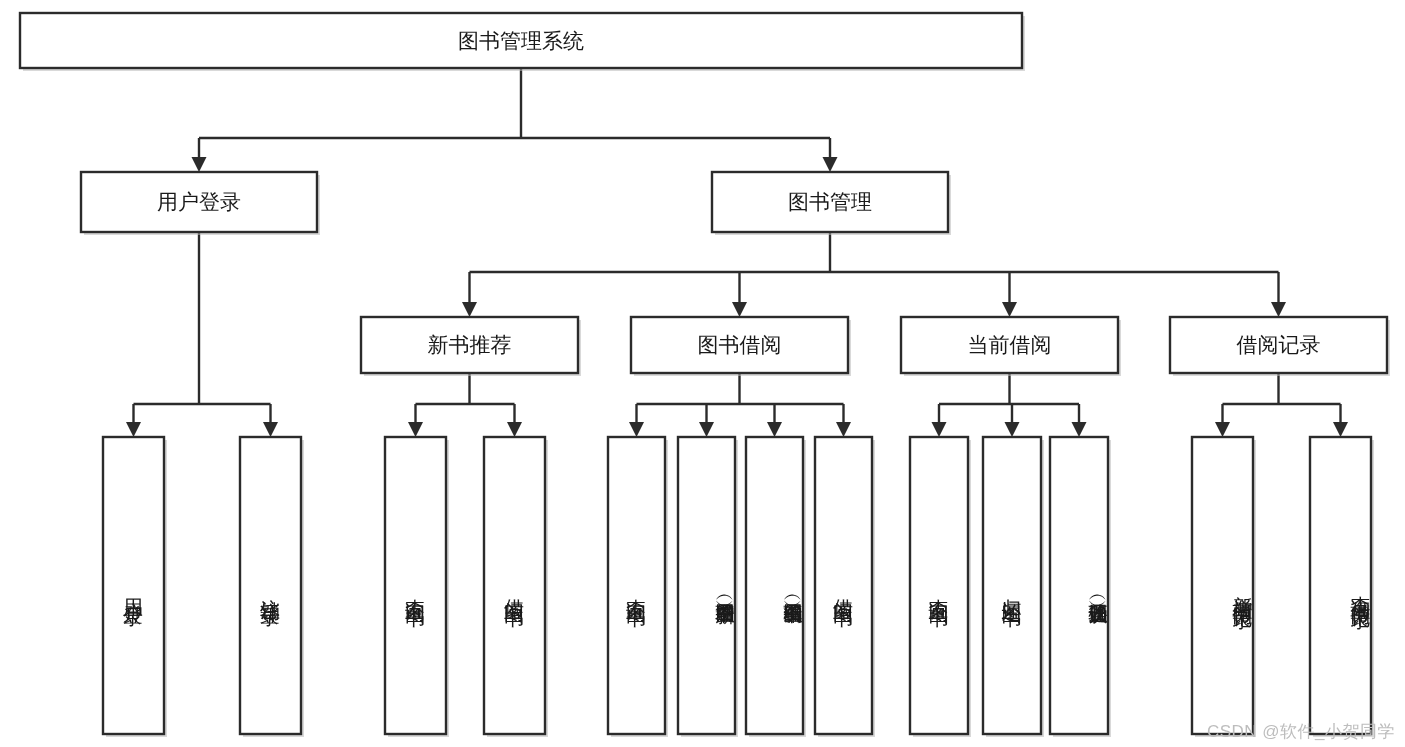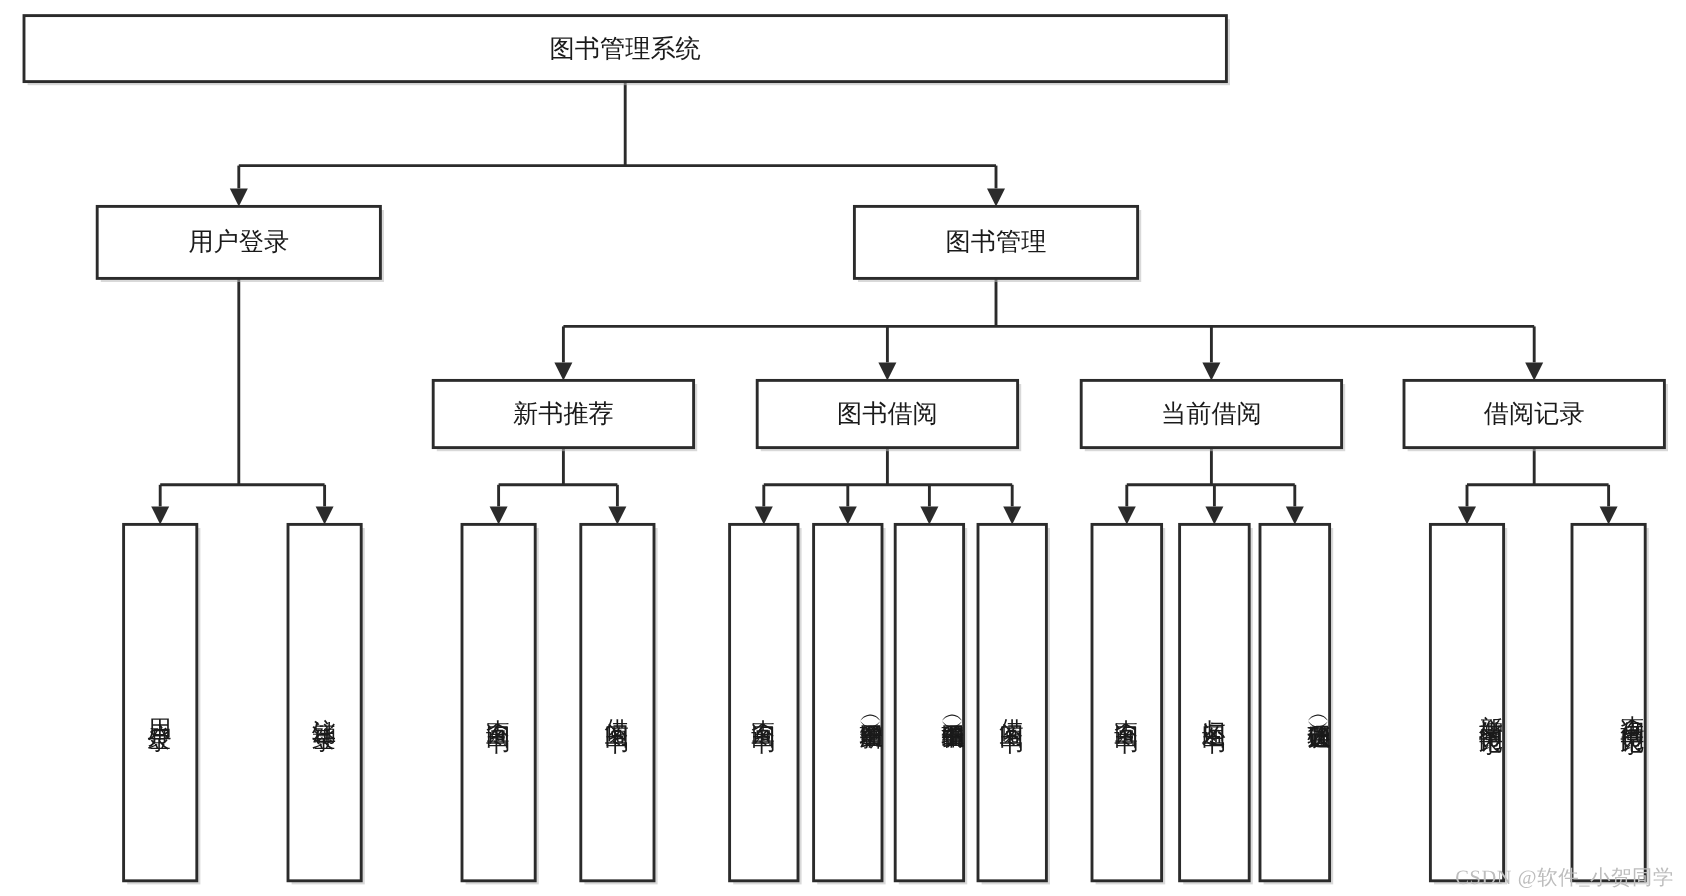--- a/index.html
+++ b/index.html
@@ -49,21 +49,21 @@
     font-family:"DejaVu Sans","Liberation Sans",sans-serif;
     white-space:nowrap;
     pointer-events:none;
   }
   .watermark{
     position:absolute;
     right:10px;
     bottom:4px;
     font-size:17px;
     color:#bdbdbd;
-    font-family:Liberation Serif, serif;
+    font-family:Liberation Sans, sans-serif;
     letter-spacing:.5px;
     user-select:none;
   }
 </style>
 </head>
 <body>
 
 <svg id="diagram" viewBox="0 0 1405 747" width="1405" height="747" xmlns="http://www.w3.org/2000/svg">
   <g id="edges-layer">
       <path class="connector" d="M 521 68 L 521 138"></path>

